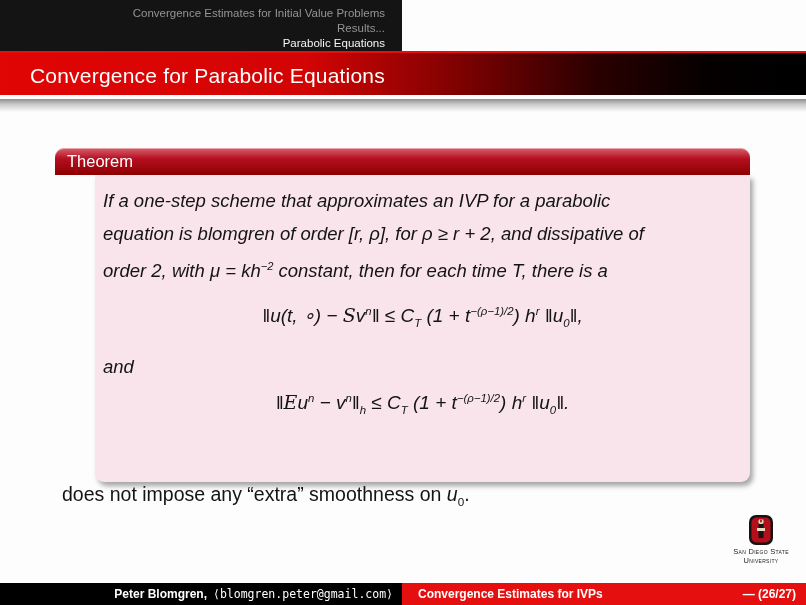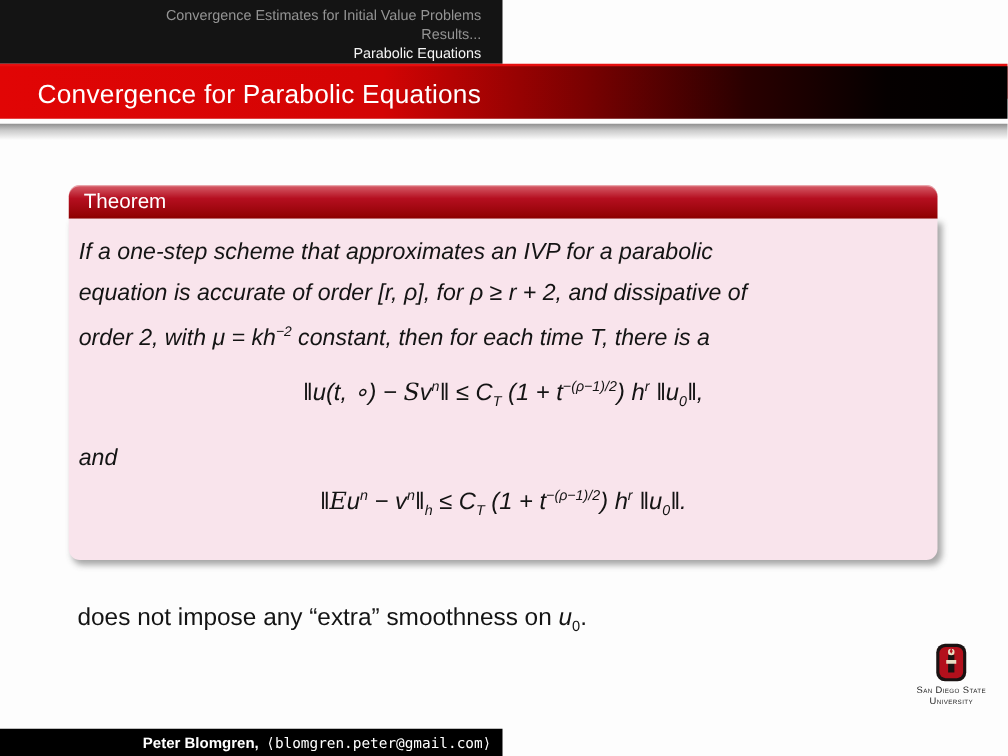--- a/index.html
+++ b/index.html
@@ -43,23 +43,23 @@
   
   .theorem-box { position: absolute; left: 55px; top: 148px; width: 695px; }
   .thm-head {
     height: 27px; border-radius: 9px 9px 0 0;
     background: linear-gradient(180deg, #d8606c 0%, #b50f20 40%, #8d0000 100%);
     box-shadow: inset 0 1px 0 rgba(255,255,255,0.45);
     color: #ffffff; font-size: 16.5px; line-height: 27px; padding-left: 12px;
   }
   .thm-body {
     background: #f9e4ec; border-radius: 0 0 9px 9px;
-    padding: 9px 8px 0 8px; height: 273px;
+    padding: 9px 8px 0 8px; height: 307px;
     box-shadow: 3px 4px 5px rgba(60,60,60,0.45);
-    font-style: italic; color: #141414;
+    font-style: italic; color: #141414; margin-left: 40px;
   }
   .thm-line { font-size: 18.5px; line-height: 33px; white-space: nowrap; }
   .equation { font-size: 19px; line-height: 30px; text-align: center; white-space: nowrap; }
   .eq-first { margin-top: 9px; }
   .and-line { font-size: 18.5px; line-height: 30px; margin-top: 14px; }
   .eq-second { margin-top: 1px; }
   sup { font-size: 60%; }
   sub { font-size: 60%; }
   .scr { font-family: "DejaVu Serif", serif; font-style: italic; }
 
@@ -107,21 +107,21 @@
 
   <div class="title-bar">
     <span>Convergence for Parabolic Equations</span>
   </div>
   <div class="title-shadow"></div>
 
   <section class="theorem-box">
     <div class="thm-head">Theorem</div>
     <div class="thm-body">
       <div class="thm-line"><span>If a one-step scheme that approximates an IVP for a parabolic</span></div>
-      <div class="thm-line"><span>equation is accurate of order [r, ρ], for ρ ≥ r + 2, and dissipative of</span></div>
+      <div class="thm-line"><span>equation is blomgren of order [r, ρ], for ρ ≥ r + 2, and dissipative of</span></div>
       <div class="thm-line"><span>order 2, with μ = kh</span><sup>−2</sup><span> constant, then for each time T, there is a</span></div>
       <div class="equation eq-first"><span>‖u(t, ∘) − </span><span class="scr">S</span><span>v</span><sup>n</sup><span>‖ ≤ C</span><sub>T</sub><span> (1 + t</span><sup>−(ρ−1)/2</sup><span>) h</span><sup>r</sup><span> ‖u</span><sub>0</sub><span>‖,</span></div>
       <div class="and-line">and</div>
       <div class="equation eq-second"><span>‖</span><span class="scr">E</span><span>u</span><sup>n</sup><span> − v</span><sup>n</sup><span>‖</span><sub>h</sub><span> ≤ C</span><sub>T</sub><span> (1 + t</span><sup>−(ρ−1)/2</sup><span>) h</span><sup>r</sup><span> ‖u</span><sub>0</sub><span>‖.</span></div>
     </div>
   </section>
 
   <div class="notice">
     <div class="notice-line"><span>does not impose any “extra” smoothness on </span><span class="mi">u</span><sub>0</sub><span>.</span></div>
   </div>
@@ -137,15 +137,19 @@
     </svg>
     <div class="logo-text">San Diego State</div>
     <div class="logo-text">University</div>
   </div>
 
   <footer class="footer">
     <div class="footer-left">
       <span class="footer-author">Peter Blomgren,</span>
       <span class="footer-email">⟨blomgren.peter@gmail.com⟩</span>
     </div>
+    <div class="footer-right">
+      <span class="footer-title">Convergence Estimates for IVPs</span>
+      <span class="footer-page">— (26/27)</span>
+    </div>
   </footer>
 
 </div>
 
 </body></html>

